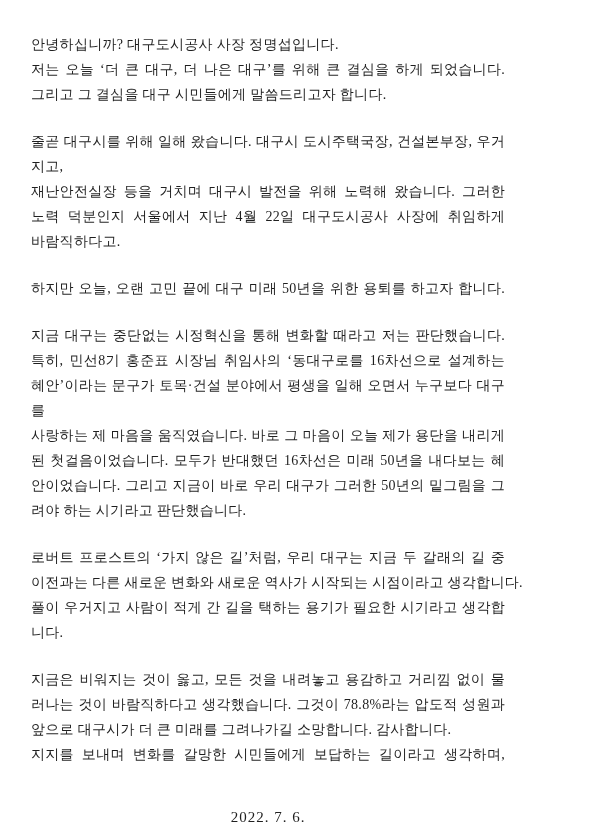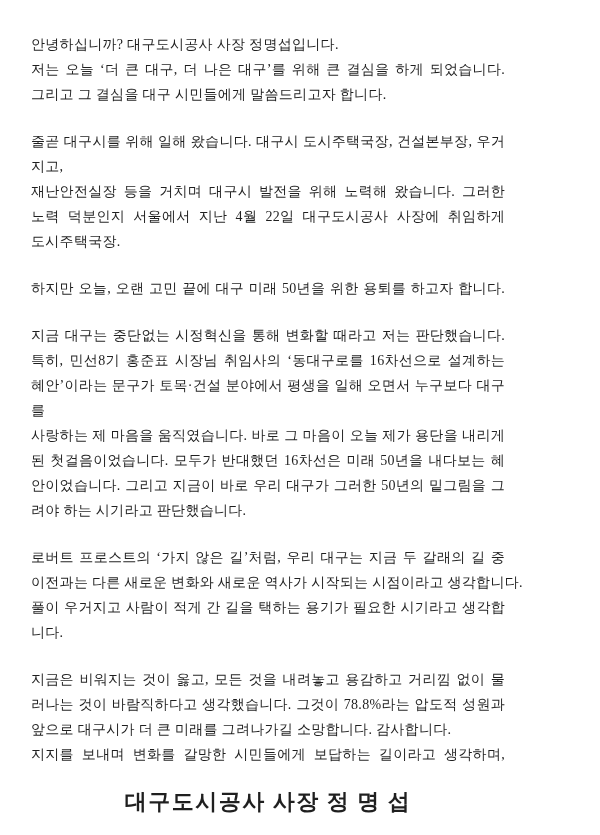--- a/index.html
+++ b/index.html
@@ -56,21 +56,21 @@
   <div>
       <div class="paragraph">
         <div class="line">안녕하십니까? 대구도시공사 사장 정명섭입니다.</div>
         <div class="line stretch">저는 오늘 ‘더 큰 대구, 더 나은 대구’를 위해 큰 결심을 하게 되었습니다.</div>
         <div class="line">그리고 그 결심을 대구 시민들에게 말씀드리고자 합니다.</div>
       </div>
       <div class="paragraph">
         <div class="line stretch">줄곧 대구시를 위해 일해 왔습니다. 대구시 도시주택국장, 건설본부장, 우거지고,</div>
         <div class="line stretch">재난안전실장 등을 거치며 대구시 발전을 위해 노력해 왔습니다. 그러한</div>
         <div class="line stretch">노력 덕분인지 서울에서 지난 4월 22일 대구도시공사 사장에 취임하게</div>
-        <div class="line">도시주택국장.</div>
+        <div class="line">바람직하다고.</div>
       </div>
       <div class="paragraph">
         <div class="line stretch">하지만 오늘, 오랜 고민 끝에 대구 미래 50년을 위한 용퇴를 하고자 합니다.</div>
       </div>
       <div class="paragraph">
         <div class="line stretch">지금 대구는 중단없는 시정혁신을 통해 변화할 때라고 저는 판단했습니다.</div>
         <div class="line stretch">특히, 민선8기 홍준표 시장님 취임사의 ‘동대구로를 16차선으로 설계하는</div>
         <div class="line stretch">혜안’이라는 문구가 토목·건설 분야에서 평생을 일해 오면서 누구보다 대구를</div>
         <div class="line stretch">사랑하는 제 마음을 움직였습니다. 바로 그 마음이 오늘 제가 용단을 내리게</div>
         <div class="line stretch">된 첫걸음이었습니다. 모두가 반대했던 16차선은 미래 50년을 내다보는 혜</div>
@@ -82,14 +82,15 @@
         <div class="line">이전과는 다른 새로운 변화와 새로운 역사가 시작되는 시점이라고 생각합니다.</div>
         <div class="line stretch">풀이 우거지고 사람이 적게 간 길을 택하는 용기가 필요한 시기라고 생각합니다.</div>
       </div>
       <div class="paragraph">
         <div class="line stretch">지금은 비워지는 것이 옳고, 모든 것을 내려놓고 용감하고 거리낌 없이 물</div>
         <div class="line stretch">러나는 것이 바람직하다고 생각했습니다. 그것이 78.8%라는 압도적 성원과</div>
         <div class="line">앞으로 대구시가 더 큰 미래를 그려나가길 소망합니다. 감사합니다.</div>
         <div class="line stretch">지지를 보내며 변화를 갈망한 시민들에게 보답하는 길이라고 생각하며,</div>
       </div>
     </div>
+  <div class="date-line">2022. 7. 6.</div>
   <div class="signature-line">대구도시공사 사장 정 명 섭</div>
 </div>
 
 </body></html>

